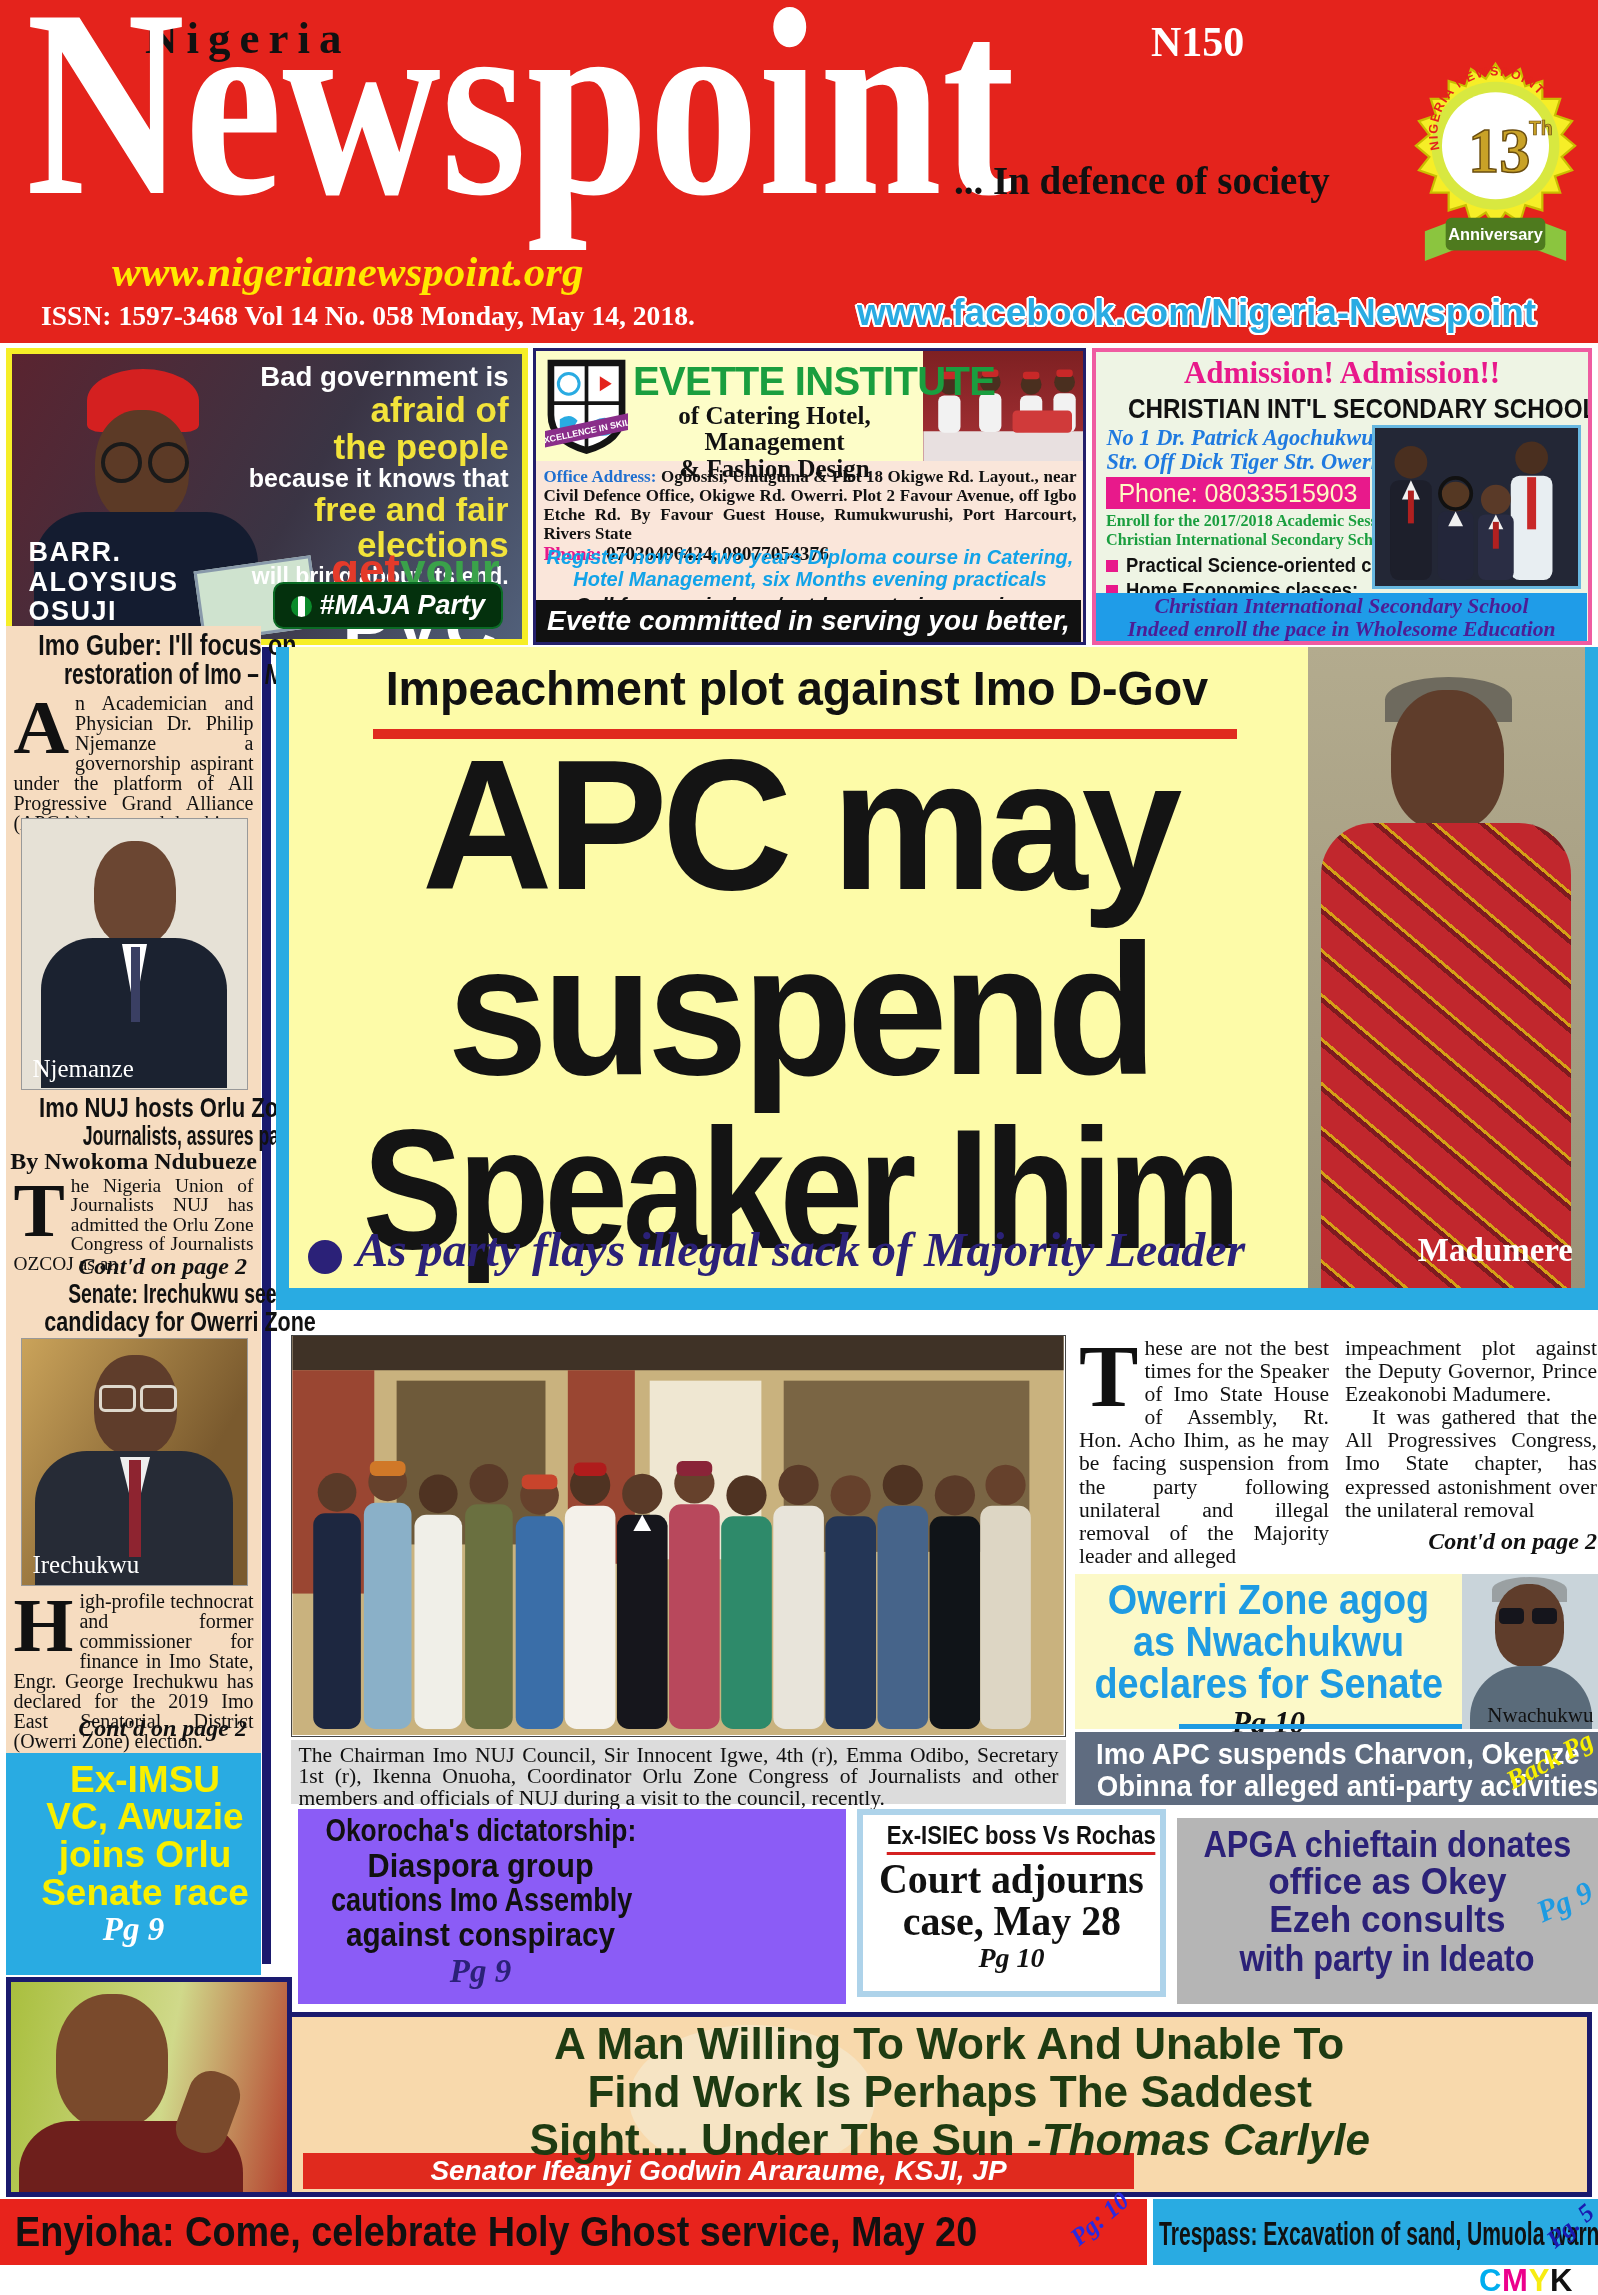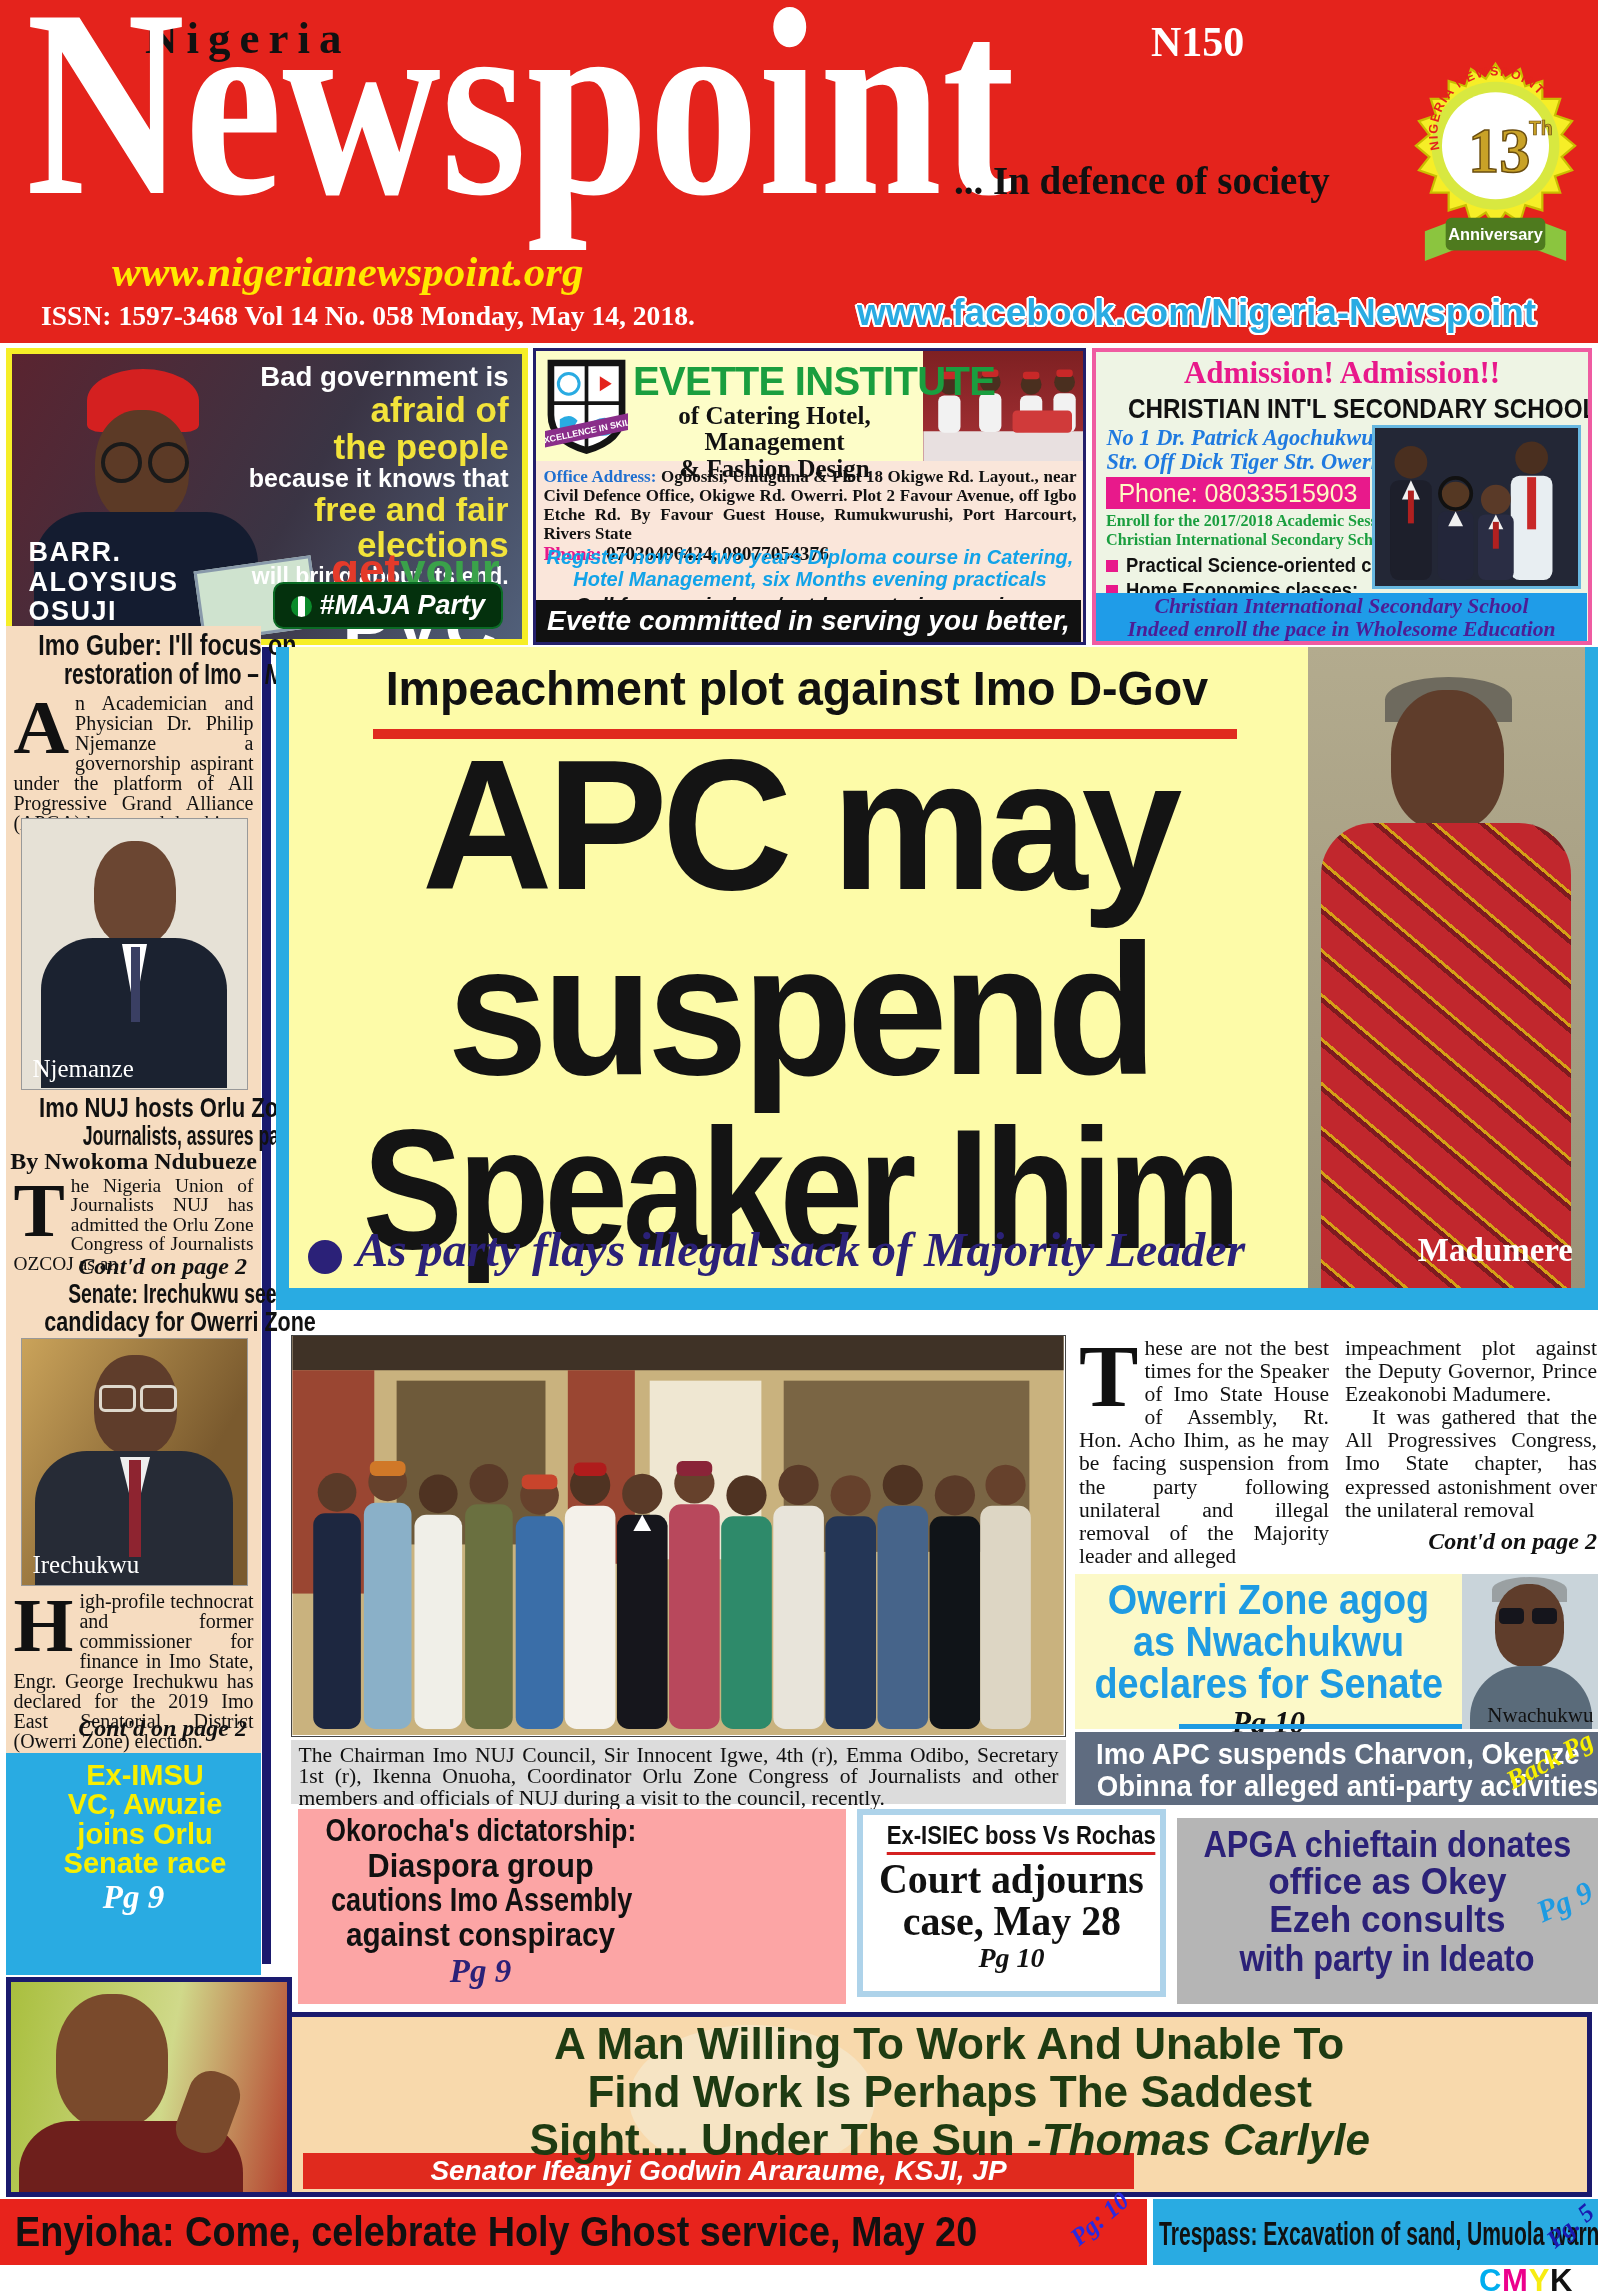--- a/index.html
+++ b/index.html
@@ -252,21 +252,21 @@
       <div class="abs" style="left:98px;top:118px;width:30px;height:60px;background:#eee;clip-path:polygon(0 0,100% 0,50% 100%);"></div>
       <div class="abs" style="left:107px;top:121px;width:12px;height:97px;background:#8e2430;"></div>
       <div class="capwhite">Irechukwu</div>
     </div>
     <div class="ser jus abs" style="left:7.5px;top:965px;width:240px;font-size:20px;line-height:1.0;color:#111;">
       <span class="drop">H</span><span>igh-profile technocrat and former commissioner for finance in Imo State, Engr. George Irechukwu has declared for the 2019 Imo East Senatorial District (Owerri Zone) election.</span>
     </div>
     <div class="contd abs" style="left:0;top:1089px;width:241px;">Cont'd on page 2</div>
 
     <div class="abs ctr" style="left:0;top:1127px;width:255px;height:222px;background:#29abe2;">
-      <div style="padding-top:7.5px;font-weight:900;font-size:29px;line-height:1.02;color:#f8ef00;margin-left:23px;">
+      <div style="padding-top:7.5px;font-weight:900;font-size:37px;line-height:1.02;color:#f8ef00;margin-left:23px;">
         <div>Ex-IMSU</div>
         <div>VC, Awuzie</div>
         <div>joins Orlu</div>
         <div>Senate race</div>
       </div>
       <div class="pgital" style="font-size:33px;color:#fff;">Pg 9</div>
     </div>
   </div>
 
   <div class="abs" style="left:276px;top:647px;width:1322px;height:663px;background:#29abe2;"></div>
@@ -370,21 +370,21 @@
   </div>
 
   <div class="abs ctr" style="left:1075px;top:1732px;width:523px;height:73px;background:#5f6c80;">
     <div style="padding-top:6px;line-height:1.05;font-weight:900;color:#fff;">
       <span class="sq" style="--sx:.92;font-size:30px;">Imo APC suspends Charvon, Okenze</span><br>
       <span class="sq" style="--sx:.92;font-size:30px;">Obinna for alleged anti-party activities</span>
     </div>
     <div class="abs pgital" style="right:1.5px;top:13.4px;font-size:27px;color:#f8ef00;transform:rotate(-28deg);">Back Pg</div>
   </div>
 
-  <div class="abs" style="left:298px;top:1809px;width:548px;height:195px;background:#fca5a5;">
+  <div class="abs" style="left:298px;top:1809px;width:548px;height:195px;background:#8b5cf6;">
     <div class="ctr" style="width:365px;padding-top:6px;line-height:1.05;color:#111;">
       <span class="sq kickline" style="--sx:.85;font-size:31px;">Okorocha's dictatorship:</span><br>
       <span class="sq kickline" style="--sx:.9;font-size:34px;">Diaspora group</span><br>
       <span class="sq kickline" style="--sx:.82;font-size:33px;">cautions Imo Assembly</span><br>
       <span class="sq kickline" style="--sx:.9;font-size:33px;">against conspiracy</span>
     </div>
     <div class="ctr pgital" style="width:365px;font-size:33px;color:#2b2178;">Pg 9</div>
   </div>
 
   <div class="abs ctr" style="left:857px;top:1809px;width:309px;height:188px;background:#fff;border:6px solid #aed3ea;box-sizing:border-box;">

